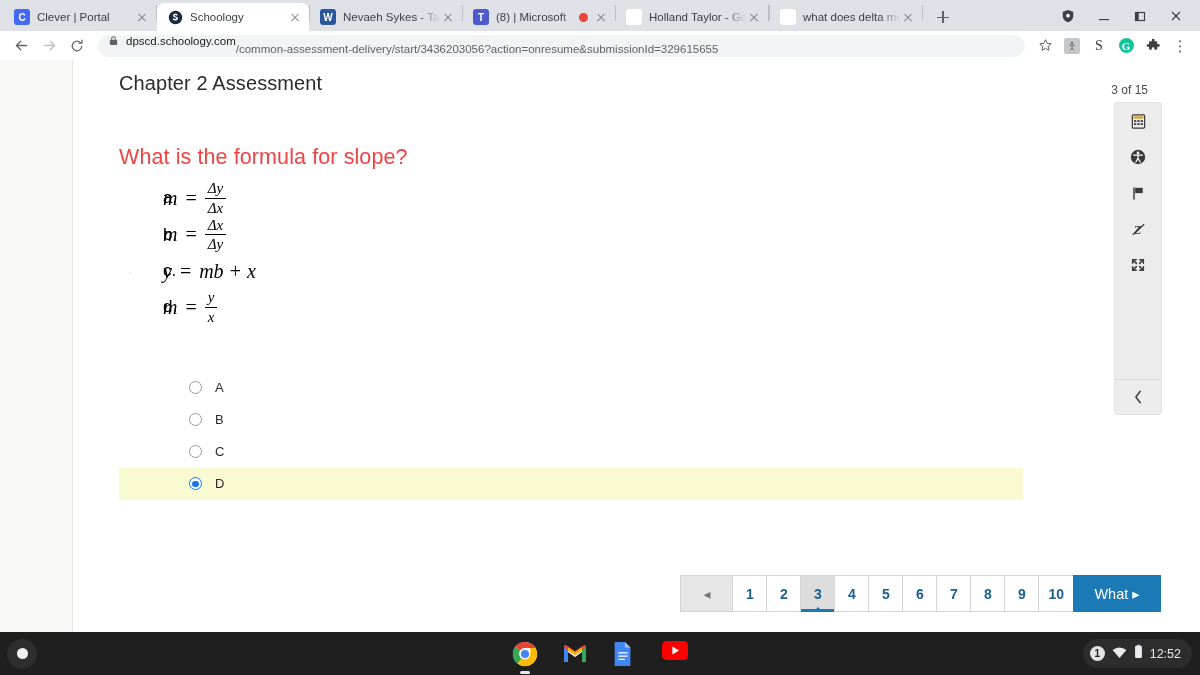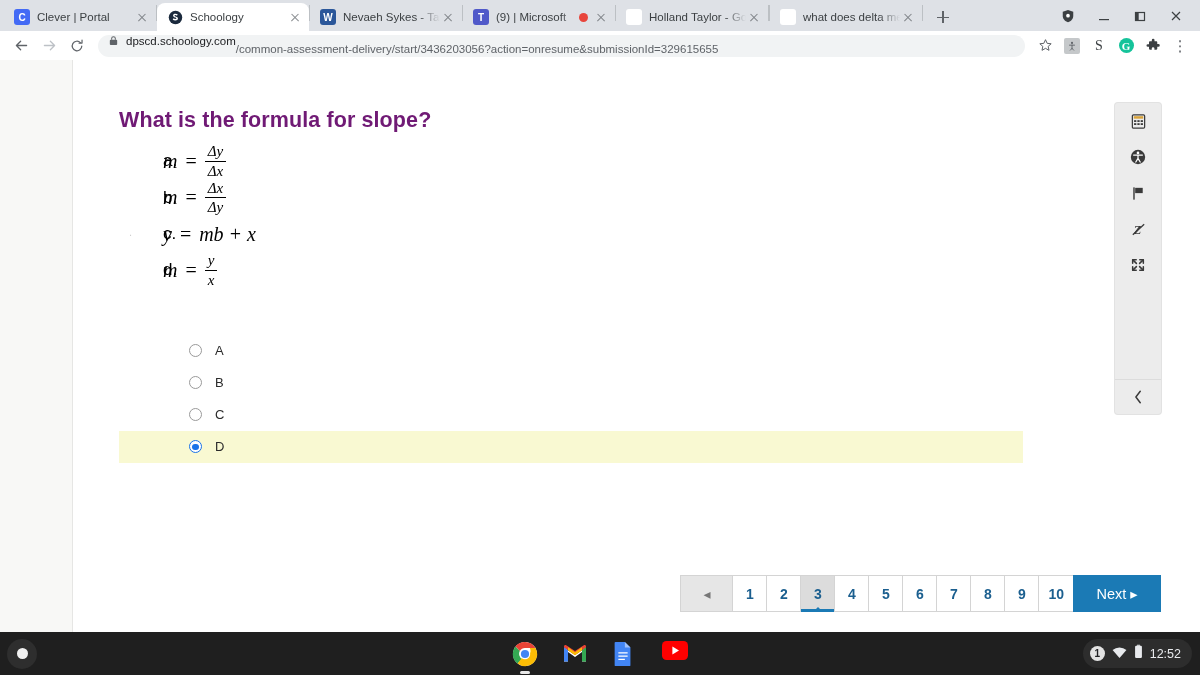--- a/index.html
+++ b/index.html
@@ -139,22 +139,22 @@
     margin-left: auto; font-size: 12px; color: #4a4a4a;
     padding-top: 11px; padding-right: 28px;
   }
 
   .qbody { padding: 0 0 0 46px; position: relative; }
   .qmark {
     position: absolute; left: 56px; top: 118px;
     font-size: 11px; color: #cfcfcf;
   }
   .qtext {
-    font-size: 21.5px; color: #701a75; margin-top: 48px;
-    font-weight: 700; letter-spacing: .1px;
+    font-size: 21.5px; color: #ef4444; margin-top: 48px;
+    font-weight: 400; letter-spacing: .1px;
   }
 
   .choices { margin-top: 10px; font-family: "Liberation Serif", serif; }
   .choice {
     display: flex; align-items: center;
     min-height: 36px; font-size: 19px; color: #000;
   }
   .choice .lbl {
     width: 42px; flex: 0 0 42px; padding-left: 44px;
     font-family: "Liberation Sans", sans-serif; font-size: 17px;
@@ -310,21 +310,21 @@
 
     <div class="tab">
       <span class="favicon fi-word">W</span>
       <span class="tab-title">Nevaeh Sykes - Tas</span>
       <span class="tab-close"></span>
     </div>
     <span class="tab-sep"></span>
 
     <div class="tab">
       <span class="favicon fi-teams">T</span>
-      <span class="tab-title">(9) | Microsoft</span>
+      <span class="tab-title">(8) | Microsoft</span>
       <span class="rec-dot"></span>
       <span class="tab-close"></span>
     </div>
     <span class="tab-sep"></span>
 
     <div class="tab">
       <span class="favicon fi-google">G</span>
       <span class="tab-title">Holland Taylor - Go</span>
       <span class="tab-close"></span>
     </div>
@@ -425,20 +425,24 @@
         <span>⋮</span>
       </div>
     </div>
   </div>
 
   <div class="page">
     <div class="gutter"></div>
 
     <div class="content">
 
+      <div class="assess-header">
+        <div class="assess-title">Chapter 2 Assessment</div>
+        <div class="assess-count">3 of 15</div>
+      </div>
 
       <div class="qbody">
         <span class="qmark">.</span>
 
         <div class="qtext">What is the formula for slope?</div>
 
         <div class="choices">
 
           <div class="choice">
             <span class="lbl">a.</span>
@@ -562,21 +566,21 @@
           <span>3</span>
           <span class="caret"></span>
         </div>
         <div class="pg">4</div>
         <div class="pg">5</div>
         <div class="pg">6</div>
         <div class="pg">7</div>
         <div class="pg">8</div>
         <div class="pg">9</div>
         <div class="pg">10</div>
-        <div class="pg-next">Next ▸</div>
+        <div class="pg-next">What ▸</div>
       </div>
 
     </div>
   </div>
 </div>
 
 <div class="shelf">
   <div class="launcher"></div>
 
   <div class="shelf-apps">

